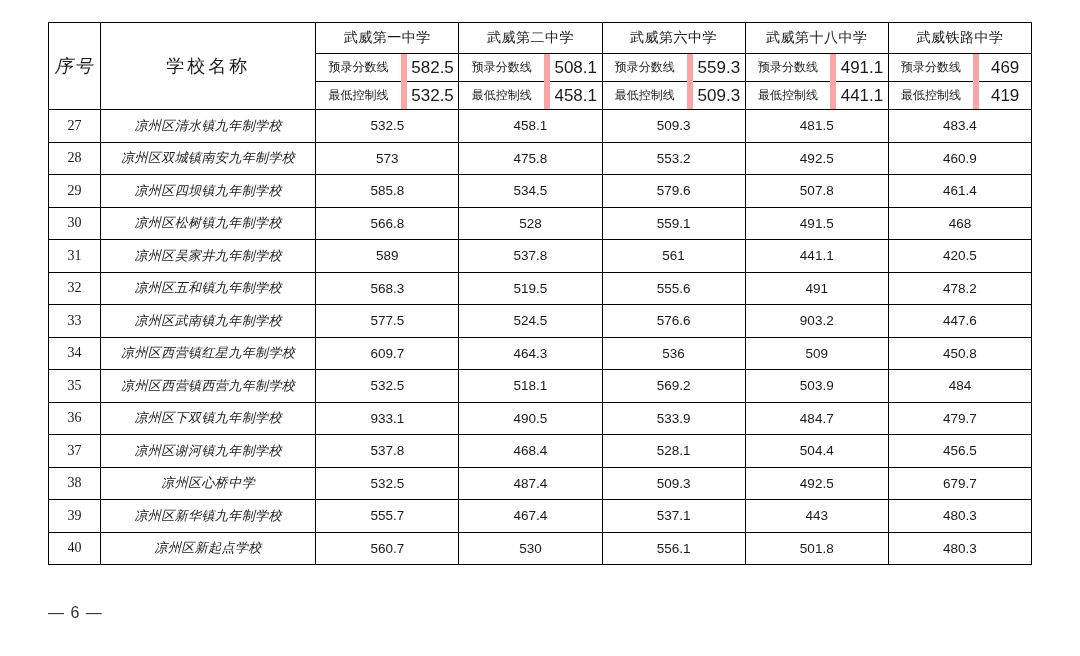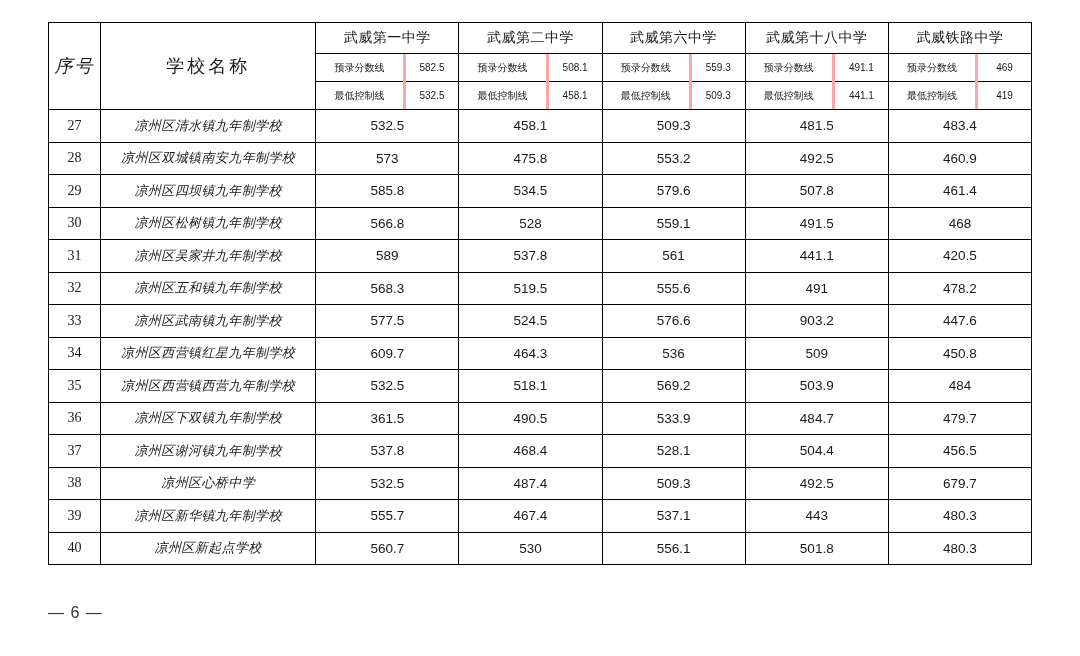--- a/index.html
+++ b/index.html
@@ -83,26 +83,26 @@
     border: none;
     border-top: 1px solid #000000;
     text-align: center;
     vertical-align: middle;
     height: 27px;
   }
   table.sub-table tr:first-child td {
     border-top: none;
   }
   table.sub-table td.lbl {
-    border-right: 3px solid #fca5a5;
-    font-size: 10px;
+    border-right: 6px solid #fca5a5;
+    font-size: 12px;
     width: 62%;
   }
   table.sub-table td.val {
-    font-size: 10px;
+    font-size: 17px;
     width: 38%;
   }
   .hdr-group-cell {
     padding: 0;
     vertical-align: top;
   }
   .page-number {
     position: absolute;
     left: 48px;
     top: 604px;
@@ -288,21 +288,21 @@
         <td class="row-cell name-cell">凉州区西营镇西营九年制学校</td>
         <td class="row-cell score-cell">532.5</td>
         <td class="row-cell score-cell">518.1</td>
         <td class="row-cell score-cell">569.2</td>
         <td class="row-cell score-cell">503.9</td>
         <td class="row-cell score-cell">484</td>
       </tr>
       <tr>
         <td class="row-cell idx-cell">36</td>
         <td class="row-cell name-cell">凉州区下双镇九年制学校</td>
-        <td class="row-cell score-cell">361.5</td>
+        <td class="row-cell score-cell">933.1</td>
         <td class="row-cell score-cell">490.5</td>
         <td class="row-cell score-cell">533.9</td>
         <td class="row-cell score-cell">484.7</td>
         <td class="row-cell score-cell">479.7</td>
       </tr>
       <tr>
         <td class="row-cell idx-cell">37</td>
         <td class="row-cell name-cell">凉州区谢河镇九年制学校</td>
         <td class="row-cell score-cell">537.8</td>
         <td class="row-cell score-cell">468.4</td>

